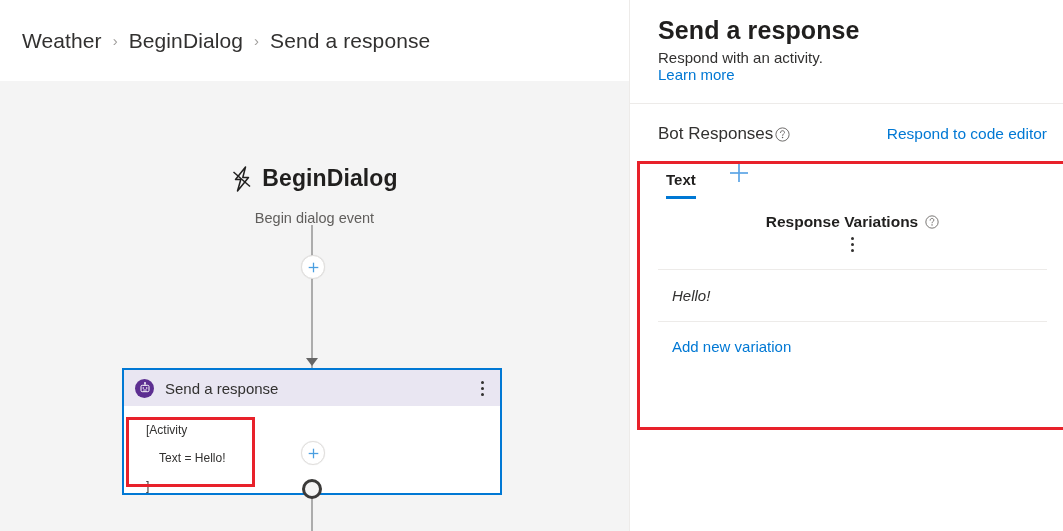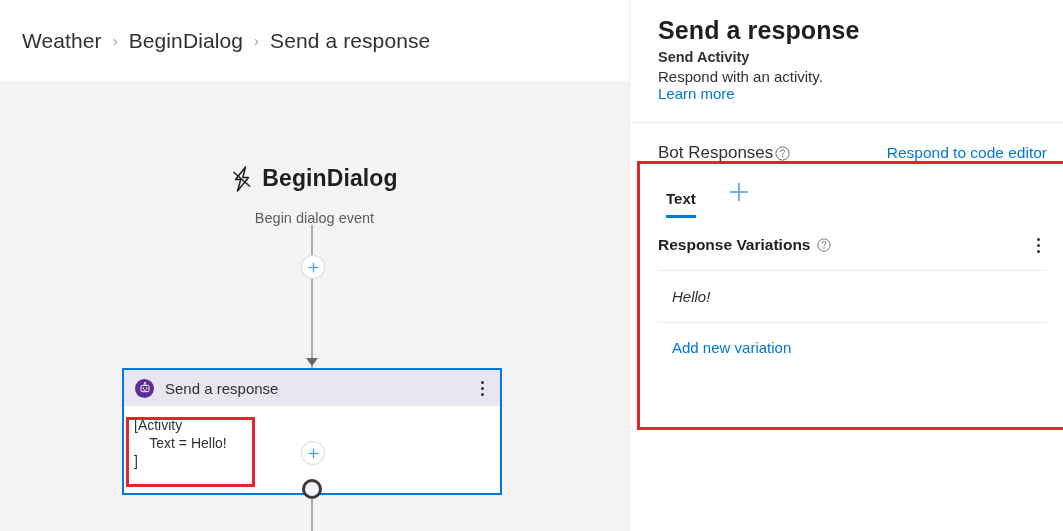--- a/index.html
+++ b/index.html
@@ -179,24 +179,24 @@
     height: 26px;
     display: flex;
     flex-direction: column;
     align-items: center;
     justify-content: center;
     gap: 3px;
     cursor: pointer;
   }
   .kebab i { width: 3px; height: 3px; background: #323130; border-radius: 50%; display:block; }
   .card-body {
-    padding: 10px 0 0 10px;
-    font-size: 14px;
-    color: #323130;
-    line-height: 18px;
+    padding: 10px 0 0 22px;
+    font-size: 12px;
+    color: #323130;
+    line-height: 28px;
     white-space: pre;
   }
 
   
   .annot {
     position: absolute;
     border: 3px solid #e8212a;
     box-sizing: border-box;
     pointer-events: none;
   }
@@ -295,20 +295,21 @@
     cursor: pointer;
     display: flex;
     align-items: center;
   }
 
   .variations-head {
     display: flex;
     align-items: center;
     justify-content: space-between;
     padding: 14px 16px 12px 28px;
+    flex-direction: column;
   }
   .variations-title {
     display: flex;
     align-items: center;
     gap: 7px;
     font-size: 15.5px;
     font-weight: bold;
     color: #201f1e;
   }
   .row-divider { height: 1px; background: #edebe9; margin-left: 28px; margin-right: 16px; }
@@ -404,21 +405,20 @@
       <div class="end-node"></div>
 
       <div class="annot annot-card-body"></div>
     </div>
   </div>
 
   <div class="right-col">
 
     <div class="panel-head">
       <div class="panel-title">Send a response</div>
-      <div class="panel-subtitle">Send Activity</div>
       <div class="panel-desc">Respond with an activity.</div>
       <span class="learn-more">Learn more</span>
     </div>
     <div class="panel-divider"></div>
 
     <div class="responses-section">
       <div class="section-row">
         <span class="section-label">
           <span>Bot Responses</span>
           <span>

